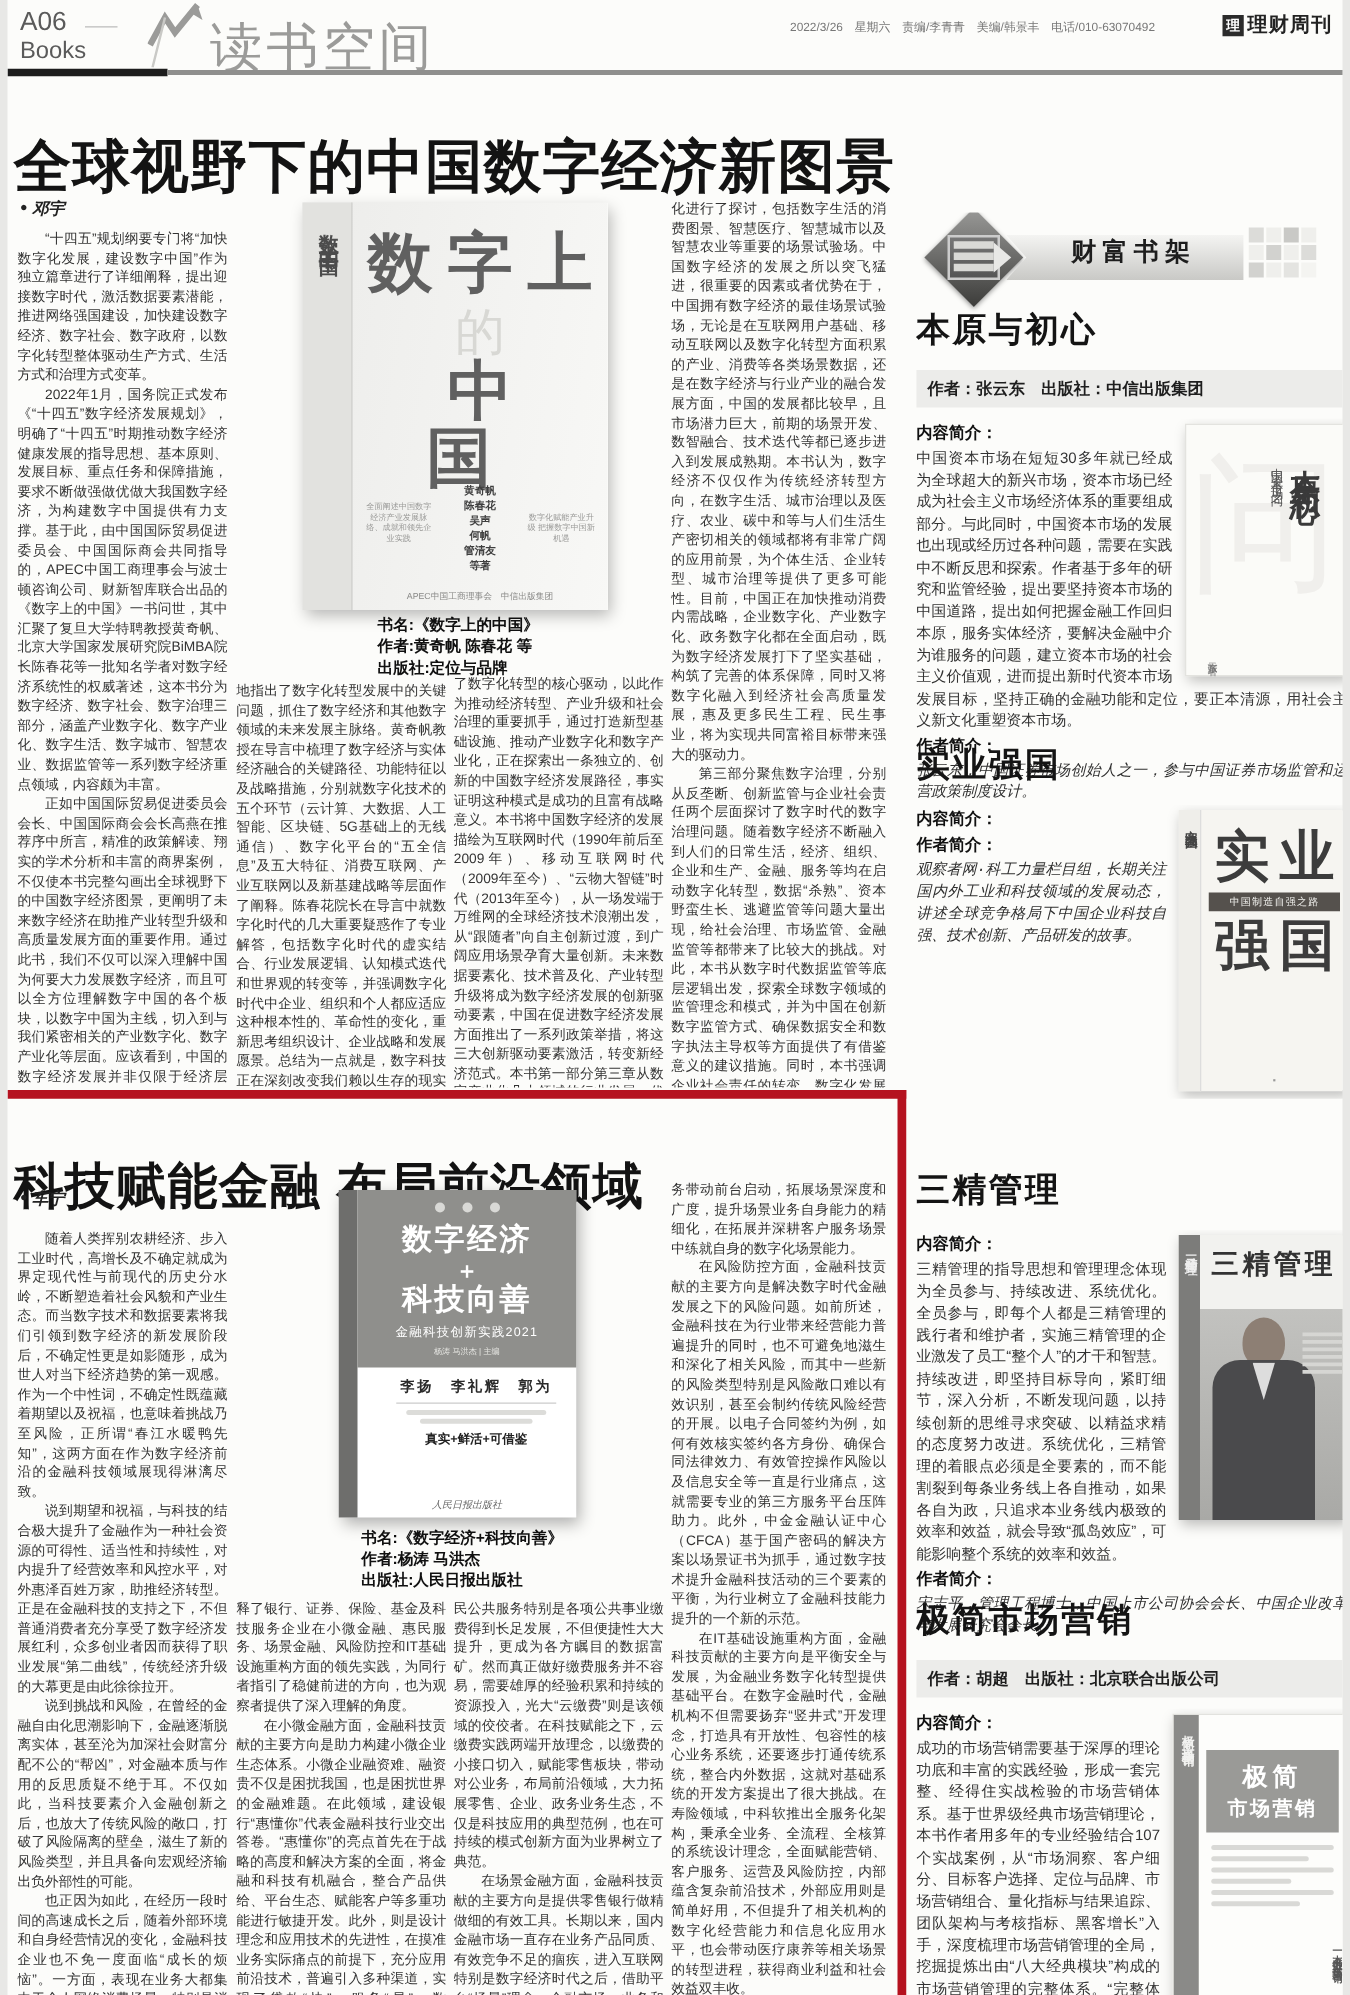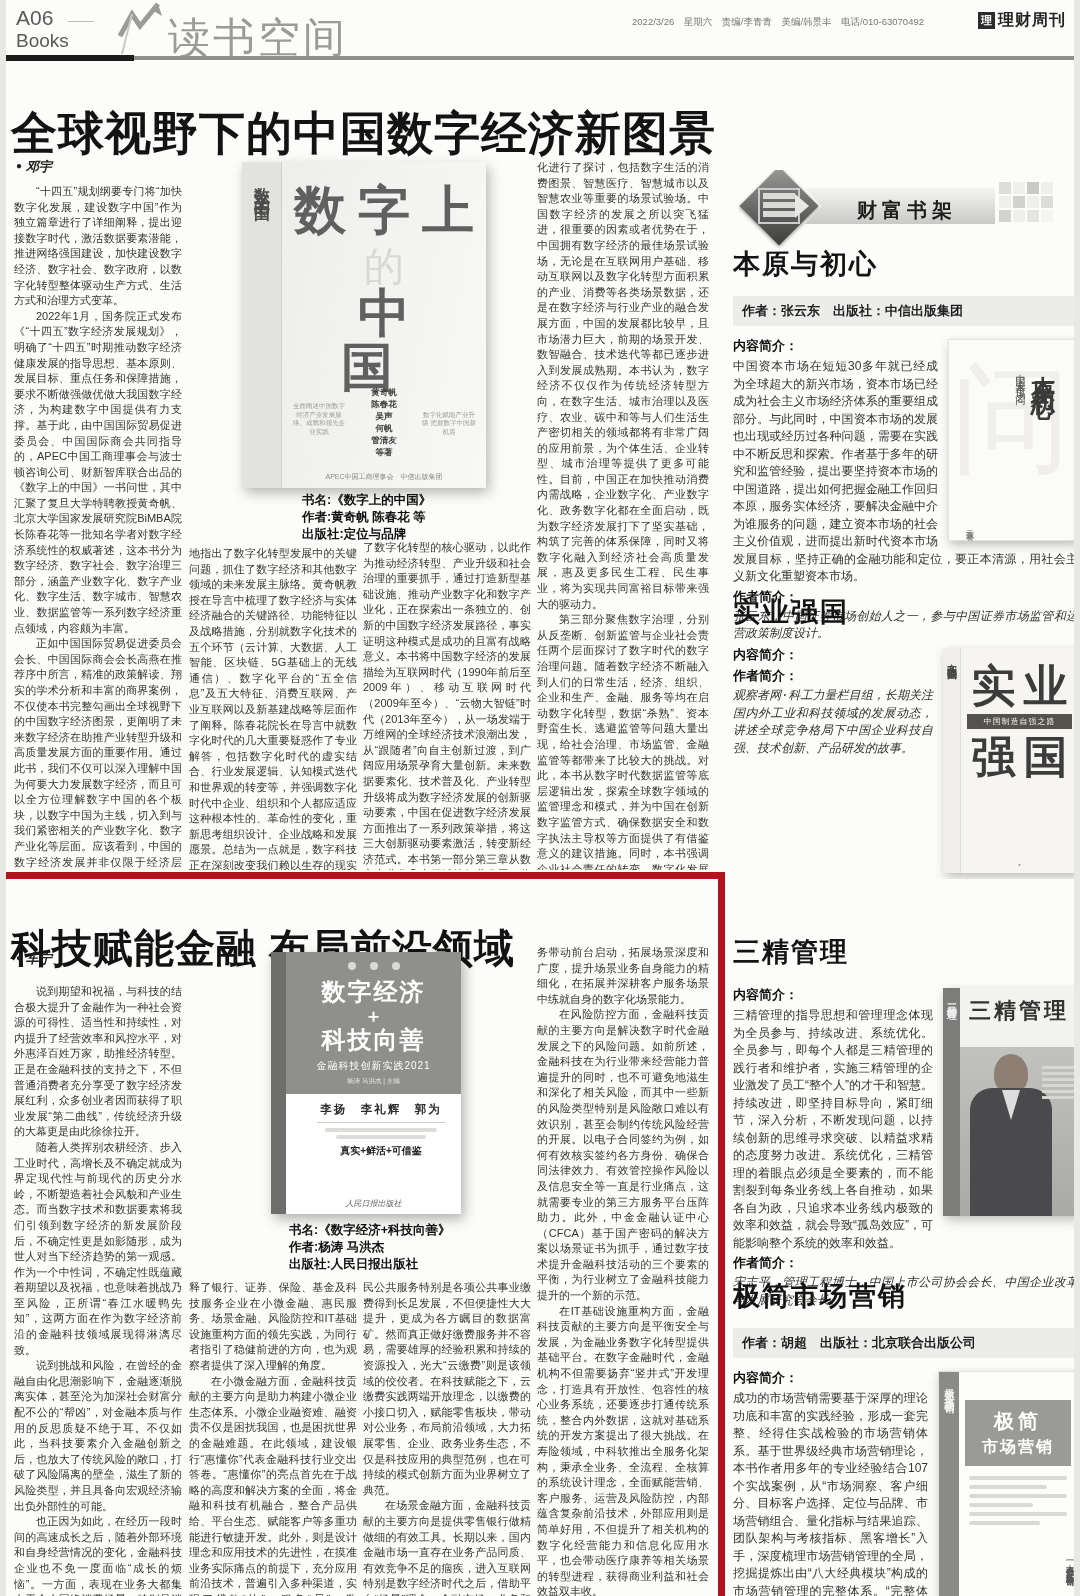--- a/index.html
+++ b/index.html
@@ -80,21 +80,21 @@
   .sidebar{position:absolute;left:727px;top:170px;width:345px;height:1426px;overflow:hidden;}
   .badge{position:absolute;left:14px;top:6px;width:320px;height:64px;}
   .badge-diamond{position:absolute;left:4px;top:2px;width:56px;height:56px;transform:rotate(45deg);
                  background:linear-gradient(135deg,#9a9a98,#3c3c3a);box-shadow:1px 1px 4px rgba(0,0,0,.4);}
   .badge-shelf{position:absolute;left:13px;top:14px;width:38px;height:32px;transform:rotate(0deg);
                background:linear-gradient(#777,#555);outline:2px solid #ccc;}
   .badge-shelf i{display:block;height:6px;margin:3px 3px 0;background:#d9d9d6;}
   .badge-ribbon{position:absolute;left:58px;top:12px;width:190px;height:36px;
                 background:linear-gradient(#f4f4f2,#c9c9c6);
                 clip-path:polygon(0 0,100% 0,100% 100%,0 100%,16px 50%);
-                display:flex;align-items:flex-end;justify-content:center;}
+                display:flex;align-items:flex-start;justify-content:center;}
   .badge-chev{position:absolute;left:48px;top:18px;width:0;height:0;border-top:12px solid transparent;
               border-bottom:12px solid transparent;border-left:14px solid #e8e8e6;z-index:2;}
   .badge-txt{font-size:20px;font-weight:900;color:#1d1d1d;letter-spacing:5px;margin-left:14px;}
   .badge-px{position:absolute;left:252px;top:6px;width:60px;height:48px;display:grid;
             grid-template-columns:repeat(4,12px);grid-auto-rows:12px;gap:2px;}
   .badge-px i{display:block;}
   .sb-sec{position:absolute;left:0;width:345px;}
   .sb-title{margin:0 0 14px;font-size:27px;font-weight:900;color:#141414;letter-spacing:2px;}
   .author-bar{background:#ececea;color:#1e1e1e;font-weight:bold;font-size:13px;
               padding:6px 9px;margin-bottom:9px;}
@@ -221,22 +221,22 @@
   <div class="red-top"></div>
   <div class="red-right"></div>
 
   <h2 class="a2-title">科技赋能金融  布局前沿领域</h2>
   <div class="byline" style="left:10px;top:950px;">
     <span class="dot">●</span>
     <span class="nm">车宁</span>
   </div>
 
   <div class="col" style="left:8px;top:984px;width:168px;height:612px;">
+      <p>随着人类挥别农耕经济、步入工业时代，高增长及不确定就成为界定现代性与前现代的历史分水岭，不断塑造着社会风貌和产业生态。而当数字技术和数据要素将我们引领到数字经济的新发展阶段后，不确定性更是如影随形，成为世人对当下经济趋势的第一观感。作为一个中性词，不确定性既蕴藏着期望以及祝福，也意味着挑战乃至风险，正所谓“春江水暖鸭先知”，这两方面在作为数字经济前沿的金融科技领域展现得淋漓尽致。</p>
       <p>说到期望和祝福，与科技的结合极大提升了金融作为一种社会资源的可得性、适当性和持续性，对内提升了经营效率和风控水平，对外惠泽百姓万家，助推经济转型。正是在金融科技的支持之下，不但普通消费者充分享受了数字经济发展红利，众多创业者因而获得了职业发展“第二曲线”，传统经济升级的大幕更是由此徐徐拉开。</p>
-      <p>随着人类挥别农耕经济、步入工业时代，高增长及不确定就成为界定现代性与前现代的历史分水岭，不断塑造着社会风貌和产业生态。而当数字技术和数据要素将我们引领到数字经济的新发展阶段后，不确定性更是如影随形，成为世人对当下经济趋势的第一观感。作为一个中性词，不确定性既蕴藏着期望以及祝福，也意味着挑战乃至风险，正所谓“春江水暖鸭先知”，这两方面在作为数字经济前沿的金融科技领域展现得淋漓尽致。</p>
       <p>说到挑战和风险，在曾经的金融自由化思潮影响下，金融逐渐脱离实体，甚至沦为加深社会财富分配不公的“帮凶”，对金融本质与作用的反思质疑不绝于耳。不仅如此，当科技要素介入金融创新之后，也放大了传统风险的敞口，打破了风险隔离的壁垒，滋生了新的风险类型，并且具备向宏观经济输出负外部性的可能。</p>
       <p>也正因为如此，在经历一段时间的高速成长之后，随着外部环境和自身经营情况的变化，金融科技企业也不免一度面临“成长的烦恼”。一方面，表现在业务大都集中于个人网络消费场景，特别是消费信贷等红海市场同质内卷；另一方面，也表现在金融科技企业彼此之间缺乏有序生态分工，对其他业务场景特别是2B、2G等领域开拓不足，部分前沿技术缺乏有效盈利模式等。</p>
     </div>
 
   <div class="cover2">
     <div class="spine2"></div>
     <div class="face2">
       <div class="c2-gray">
         <div class="c2-logos">
             <span></span>

